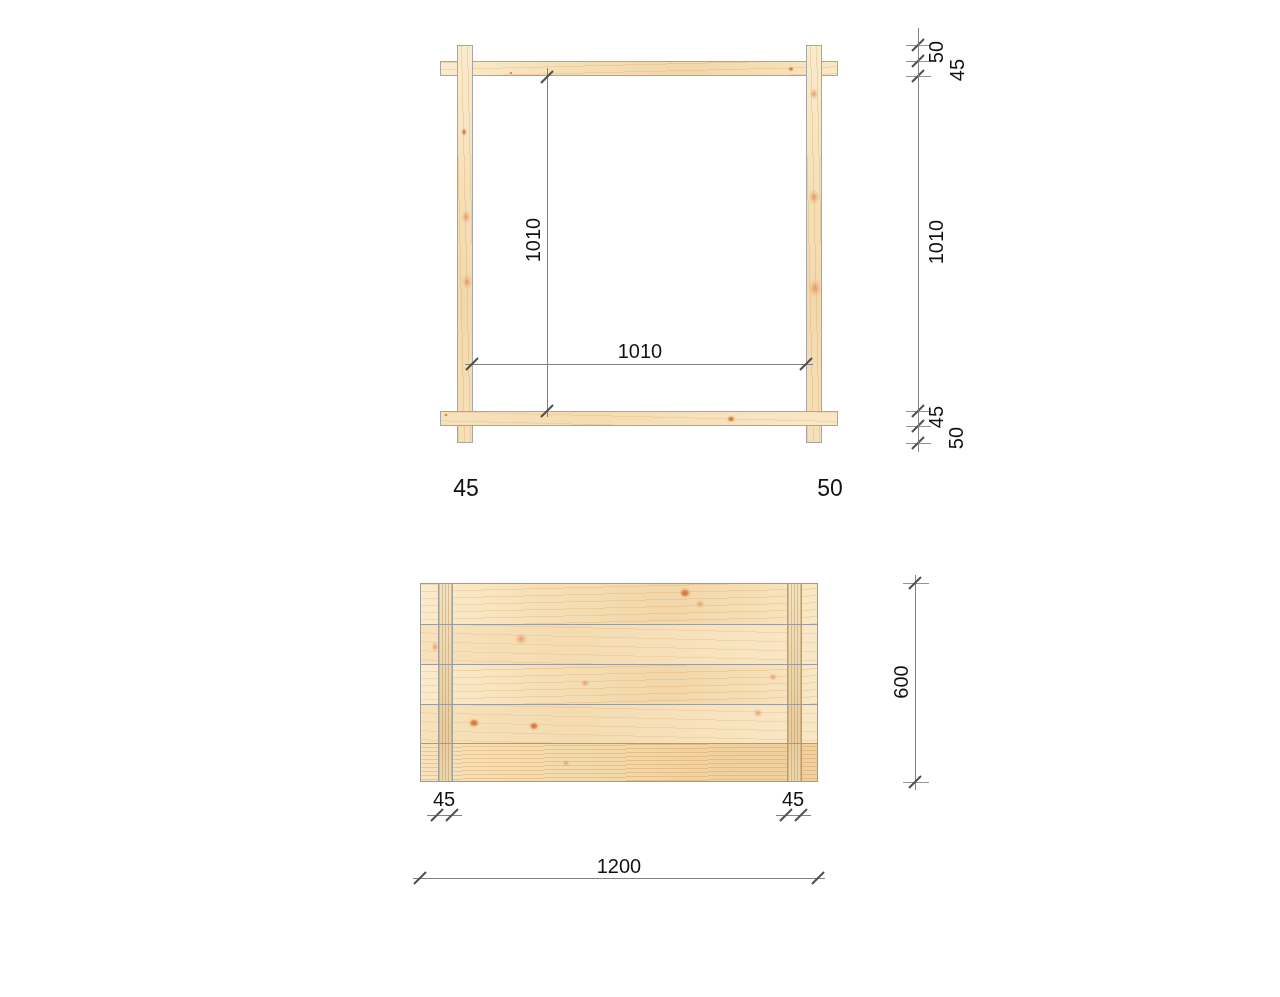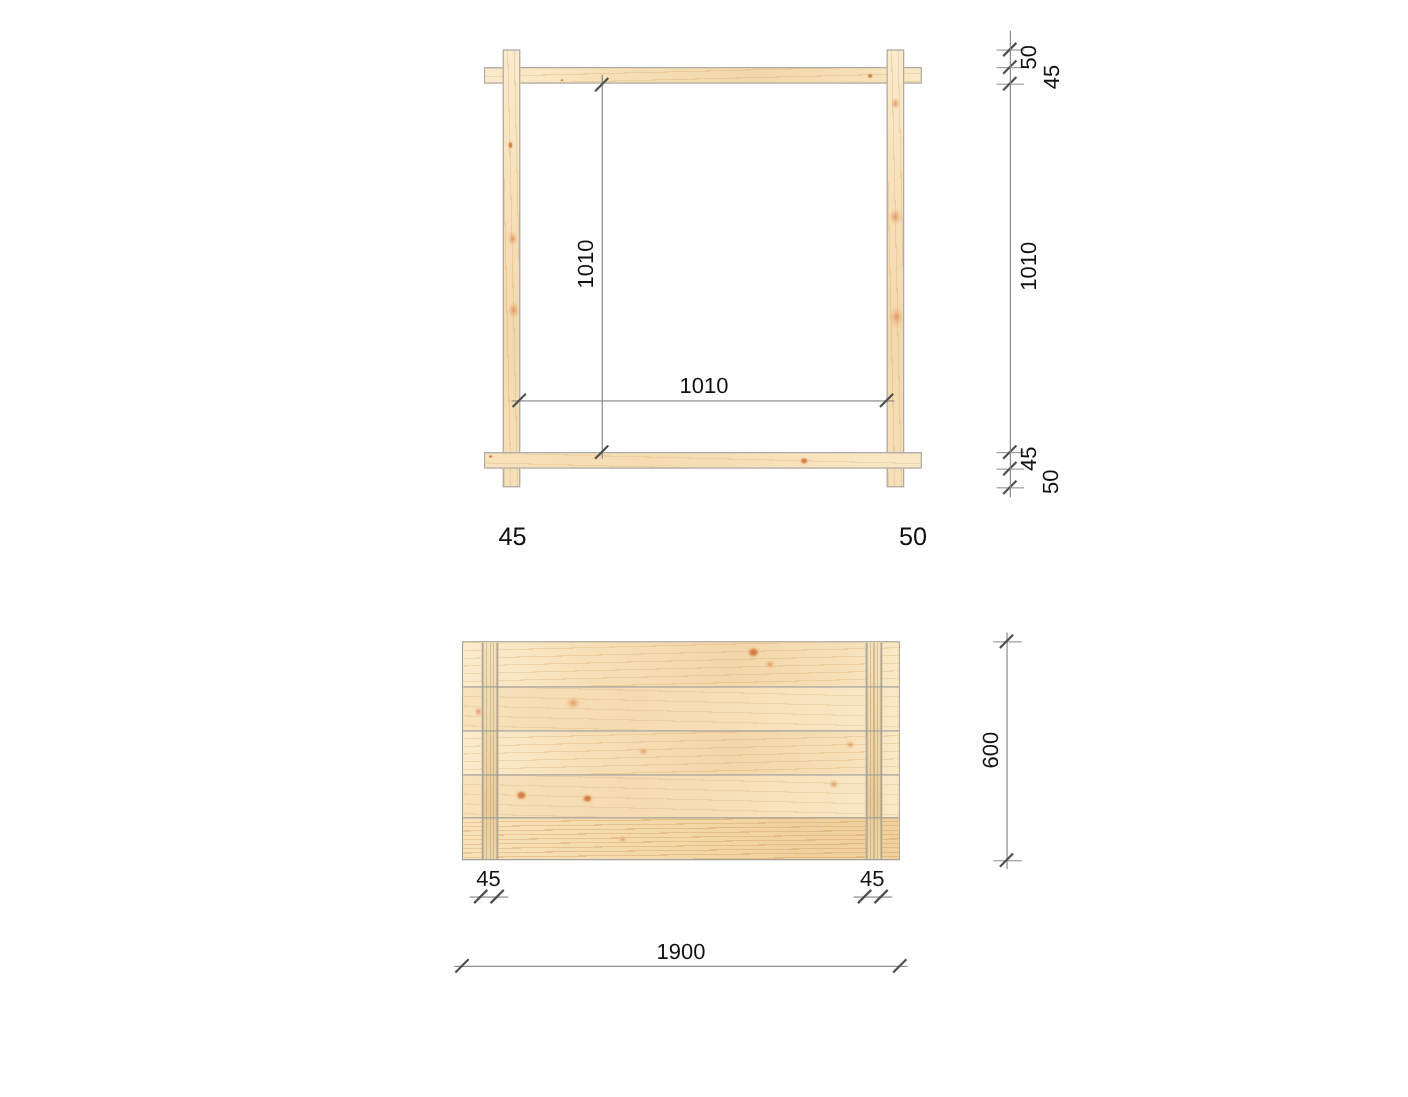--- a/index.html
+++ b/index.html
@@ -141,21 +141,21 @@
     <div class="num" style="left:444px;top:799px;">45</div>
 
     <div class="dl" style="left:776px;top:815px;width:35px;height:1px;"></div>
     <div class="tick" style="left:786px;top:815px;"></div>
     <div class="tick" style="left:801px;top:815px;"></div>
     <div class="num" style="left:793px;top:799px;">45</div>
 
     <div class="dl" style="left:413px;top:878px;width:412px;height:1px;"></div>
     <div class="tick" style="left:420px;top:878px;"></div>
     <div class="tick" style="left:818px;top:878px;"></div>
-    <div class="num" style="left:619px;top:866px;">1900</div>
+    <div class="num" style="left:619px;top:866px;">1200</div>
 
     <div class="dl" style="left:915px;top:575px;width:1px;height:215px;"></div>
     <div class="ext" style="left:903px;top:583px;width:26px;"></div>
     <div class="tick" style="left:915px;top:583px;"></div>
     <div class="ext" style="left:903px;top:782px;width:26px;"></div>
     <div class="tick" style="left:915px;top:782px;"></div>
     <div class="num rot" style="left:901px;top:682px;">600</div>
   </div>
 
 </div>

